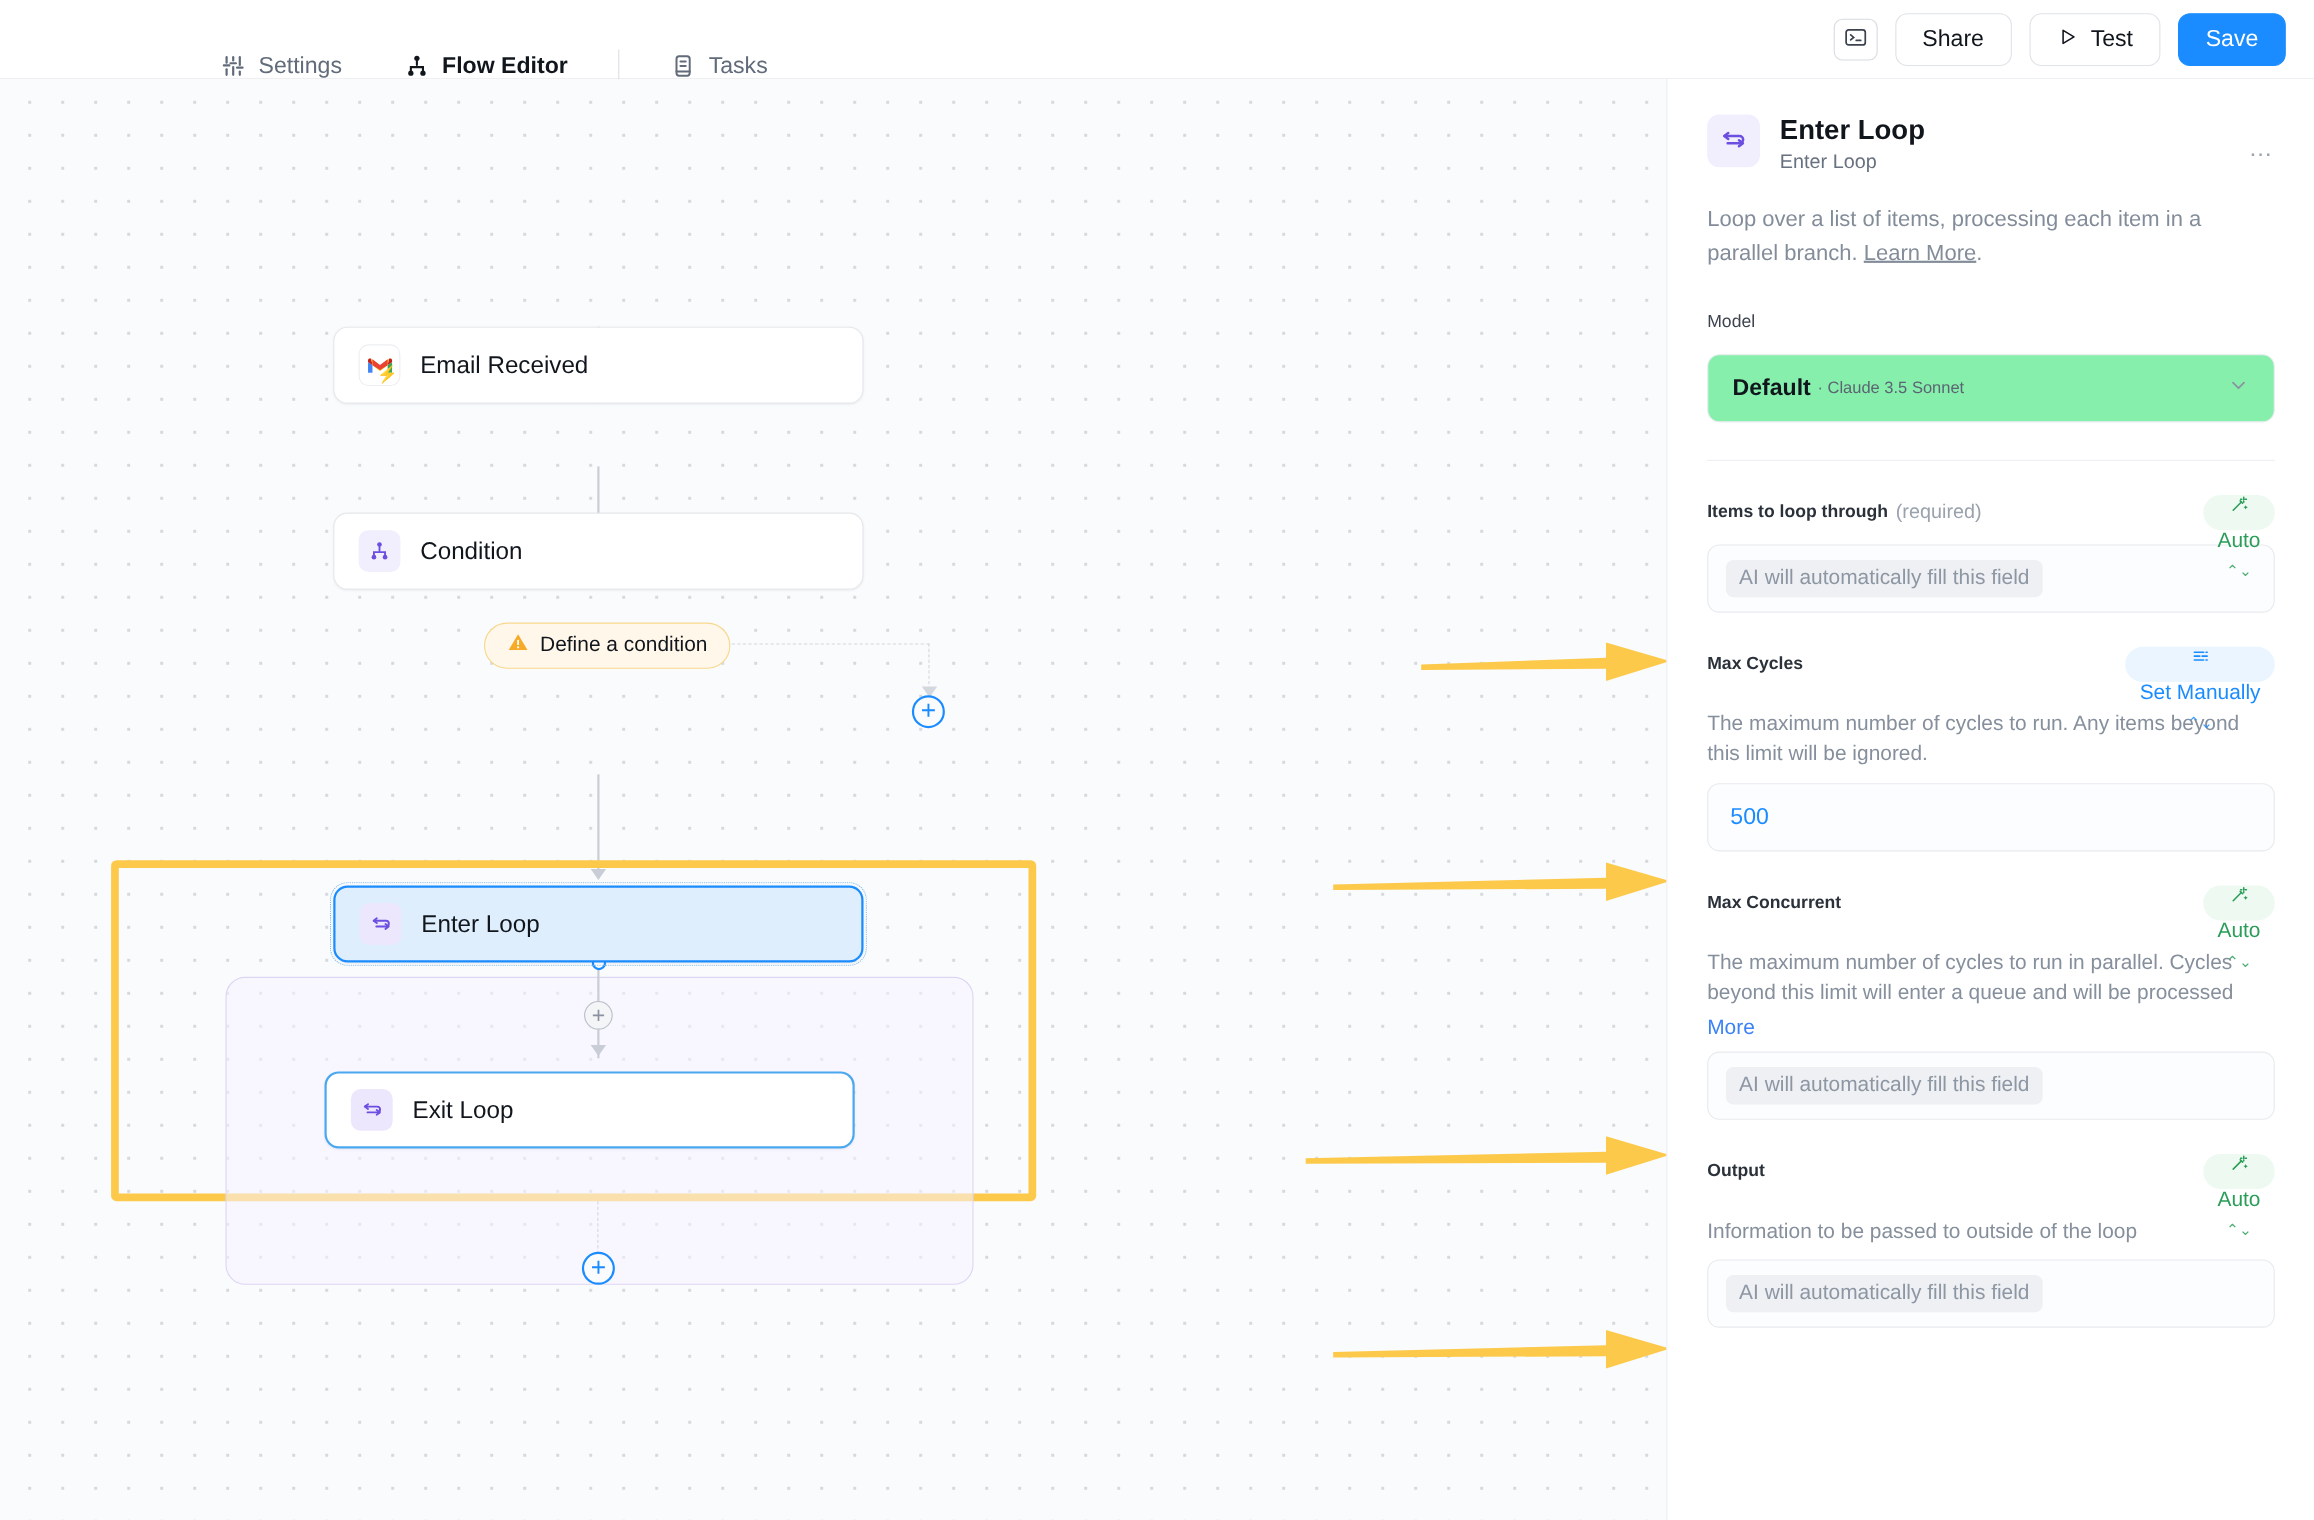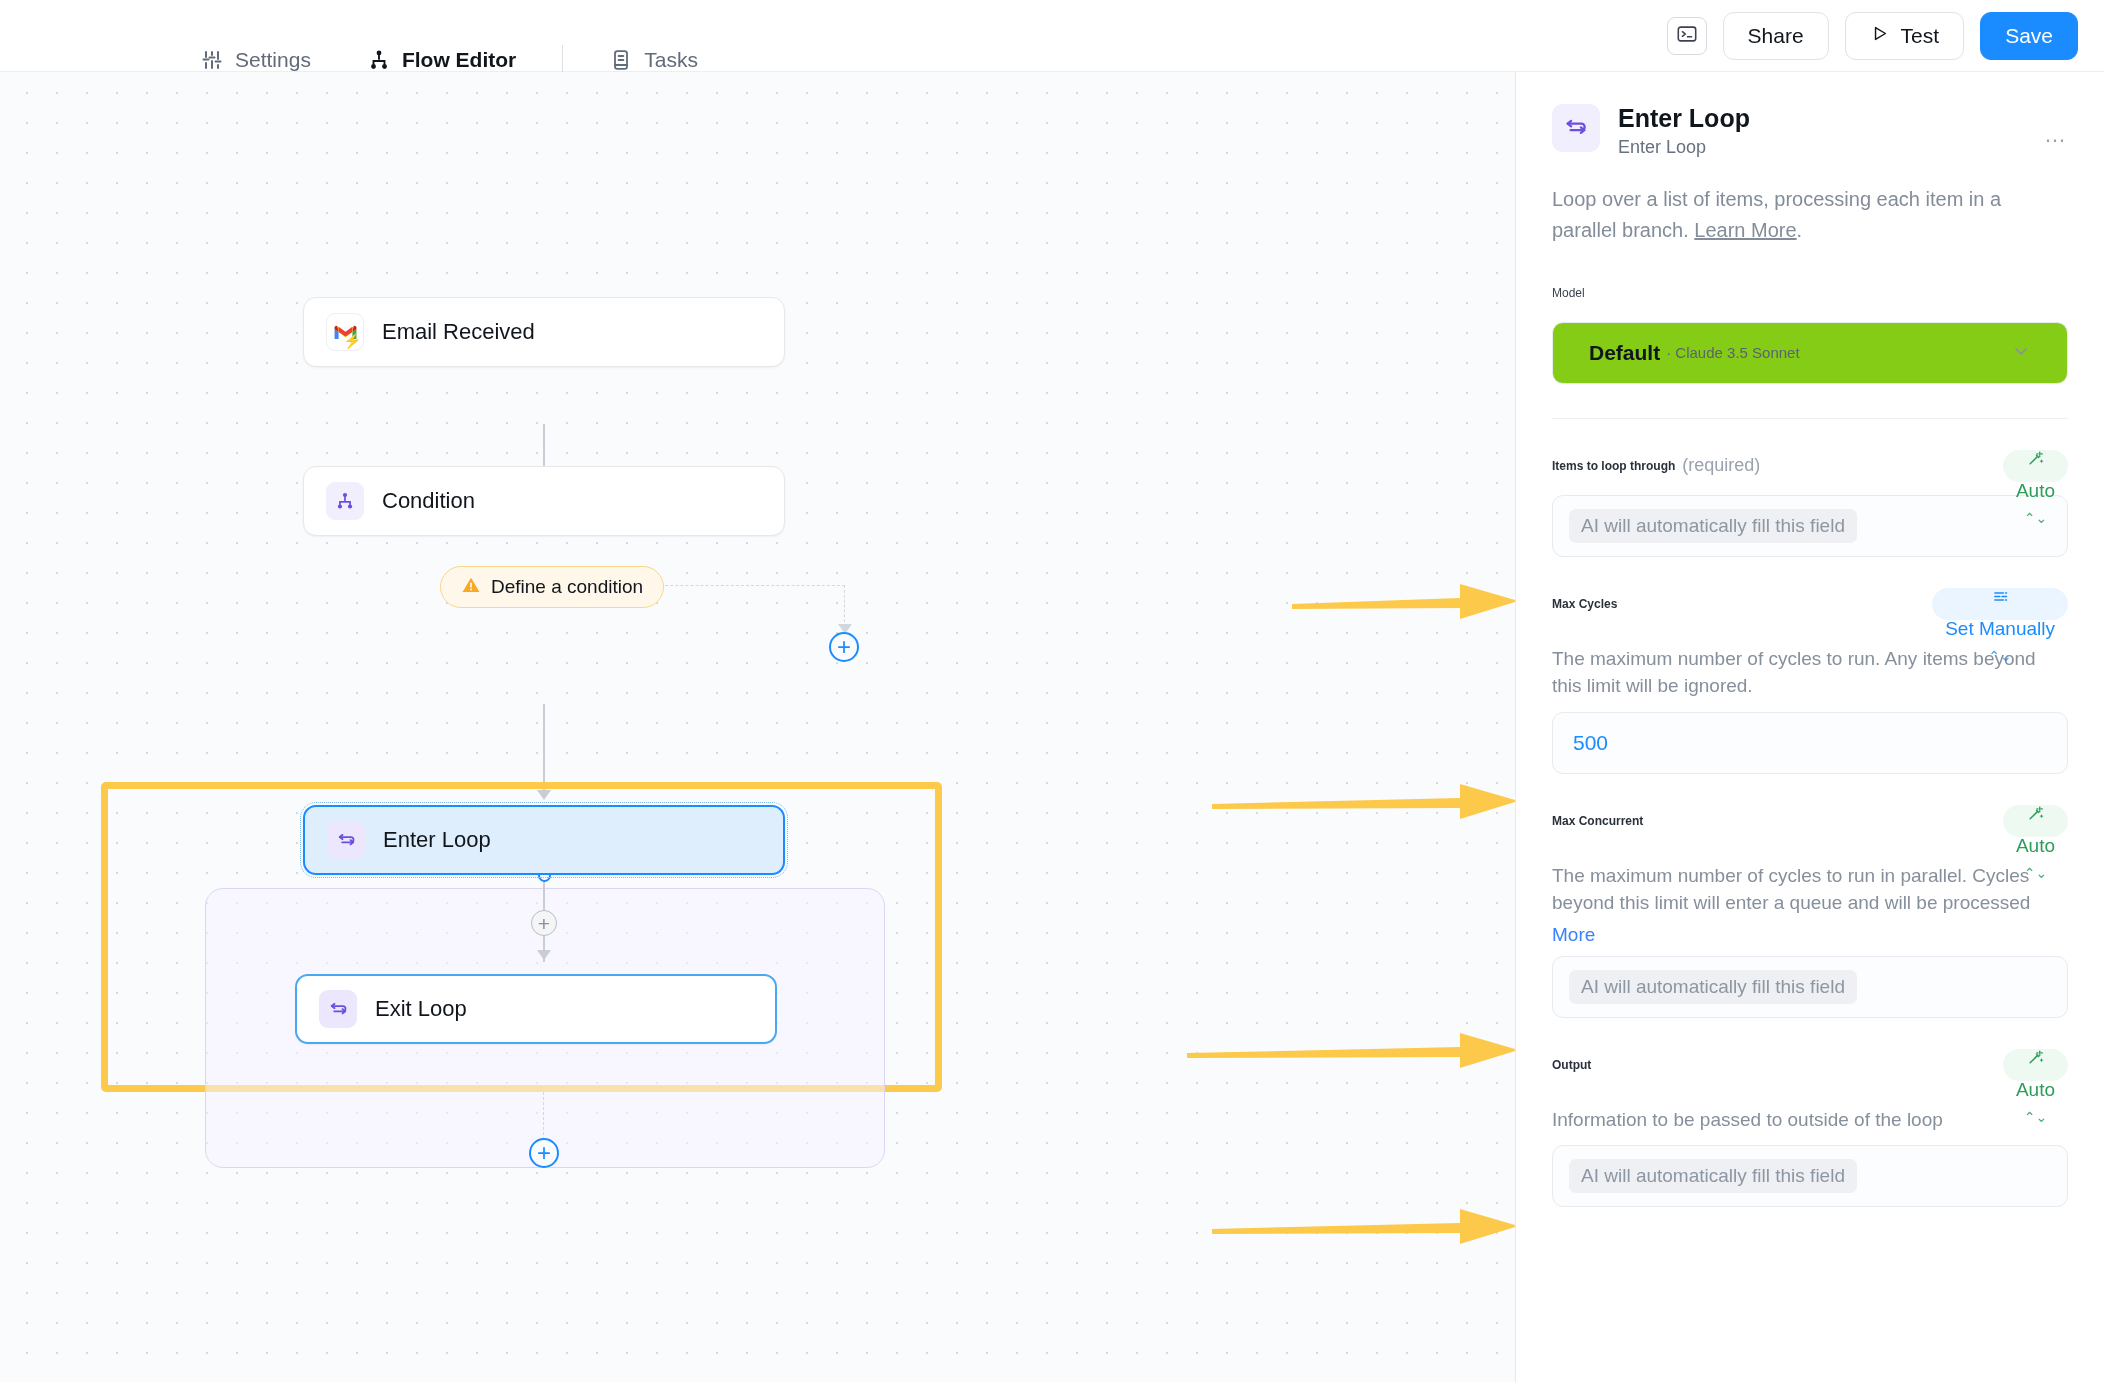--- a/index.html
+++ b/index.html
@@ -156,21 +156,21 @@
   }
   #panel-desc {
     margin-top: 26px; font-size: 20px; line-height: 1.55; color: #838c99;
   }
   #panel-desc a { color: #838c99; text-decoration: underline; }
 
   .field { margin-top: 28px; }
   .field-head {
     display: flex; align-items: center; min-height: 34px;
   }
-  .field-label { font-size: 12px; color: #3c434e; font-weight: 400; }
+  .field-label { font-size: 16px; color: #3c434e; font-weight: 400; }
   .field-label.bold { font-weight: 700; color: #2b313a; }
   .field-req { font-size: 18px; color: #9aa2ad; margin-left: 7px; }
   .field-desc {
     font-size: 19px; color: #868f9c; line-height: 1.45; margin-top: 24px;
     max-height: 58px; overflow: hidden;
   }
   .more-link { font-size: 19px; color: #3b82f6; margin-top: 4px; cursor: pointer; display:inline-block;}
 
   .pill {
     margin-left: auto; display: flex; align-items: center; gap: 8px;
@@ -189,22 +189,22 @@
   }
   .ai-chip {
     background: #eef0f3; color: #8d96a3; font-size: 19px;
     border-radius: 7px; padding: 6px 12px;
   }
   .num-value { font-size: 21px; color: #1a8cff; padding-left: 4px; }
 
   .select-box {
     margin-top: 12px;
     border: 1.5px solid #e9ecf0; border-radius: 11px;
-    background: #84cc16; height: 62px;
-    display: flex; align-items: center; padding: 0 36px; cursor: pointer;
+    background: #86efac; height: 62px;
+    display: flex; align-items: center; padding: 0 22px; cursor: pointer;
   }
   .select-strong { font-size: 21px; color: #11161d; font-weight: 700; }
   .select-rest { font-size: 15px; color: #5b6472; margin-left: 6px; }
   .select-chev { margin-left: auto; color: #8b93a0; }
 
   .divider-line { height: 1px; background: #edeff2; margin-top: 34px; }
 </style>
 </head>
 <body>
 

